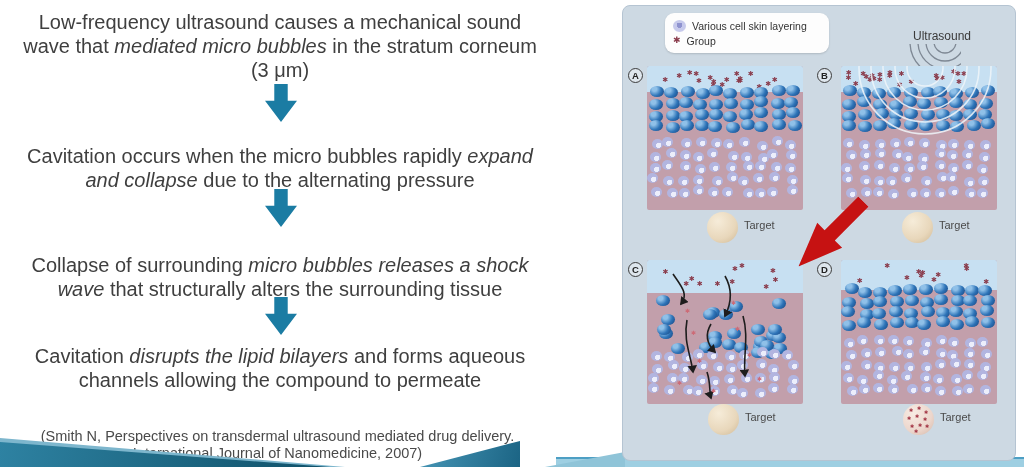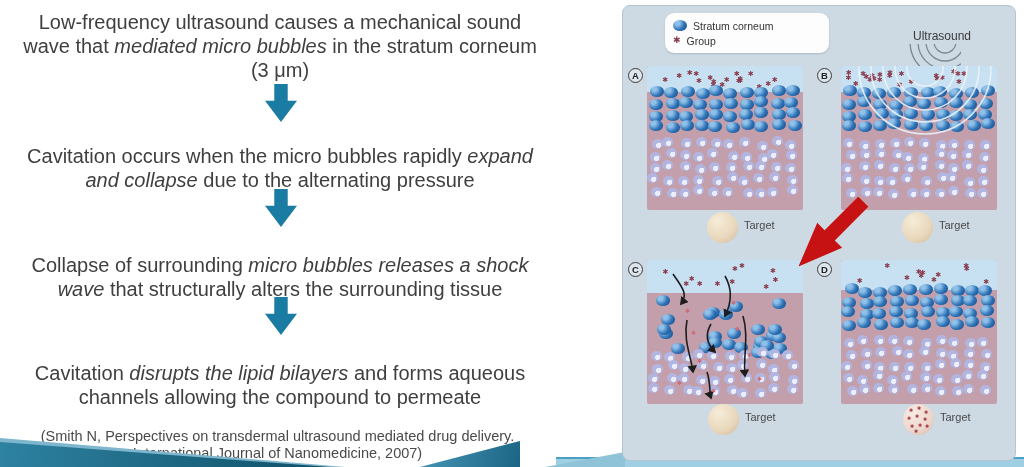--- a/index.html
+++ b/index.html
@@ -2,21 +2,21 @@
 <html><head>
 <meta charset="utf-8">
 <style>
   html,body{margin:0;padding:0;}
   body{width:1024px;height:467px;position:relative;overflow:hidden;background:#ffffff;
        font-family:"Liberation Sans", sans-serif;}
   
   .step{position:absolute;left:10px;width:540px;text-align:center;color:#3f3f3f;
         font-size:20px;line-height:24px;white-space:pre-line;}
   .step .it{font-style:italic;}
-  #step1{top:10px}#step2{top:144px}#step3{top:253px}#step4{top:361px}
+  #step1{top:10px}#step2{top:144px}#step3{top:253px}#step4{top:344px}
   .citation{position:absolute;left:5px;top:428px;width:545px;text-align:center;
         color:#4a4a4a;font-size:14.5px;line-height:17px;white-space:pre-line;}
   .down-arrow{position:absolute;width:32px;height:38px;background:#1b7ca3;
         clip-path:polygon(29% 0,71% 0,71% 44%,100% 44%,50% 100%,0 44%,29% 44%);}
   #fa1{left:265px;top:84px}#fa2{left:265px;top:189px}#fa3{left:265px;top:297px}
   
   .band{position:absolute;left:556px;top:457px;width:468px;height:10px;background:#9ecfe2;border-top:2px solid #4d9fc4;}
   .wedge-light{position:absolute;left:0;top:438px;width:345px;height:29px;background:#7db6cd;
         clip-path:polygon(0 0,100% 100%,0 100%);}
   .wedge-dark{position:absolute;left:0;top:442px;width:330px;height:25px;
@@ -78,22 +78,22 @@
 
 <div class="band"></div>
 <div class="wedge-light"></div>
 <div class="wedge-dark"></div>
 <div class="wedge-mid"></div>
 <div class="wedge-right"></div>
 
 <div class="fig-card">
   <div class="legend" id="legend">
       <div class="legend-row">
-        <span class="ic-blob"></span>
-        <span class="legend-label">Stratum corneum</span>
+        <span class="ic-cell"></span>
+        <span class="legend-label">Various cell skin layering</span>
       </div>
       <div class="legend-row">
         <span class="ic-star">✱</span>
         <span class="legend-label">Group</span>
       </div>
     </div>
   <div class="us-label">Ultrasound</div>
   <svg class="us-arcs" width="84" height="30">
     <g fill="none" stroke="#7e8894" stroke-width="1.3">
       <circle cx="68" cy="-2" r="11"></circle>

